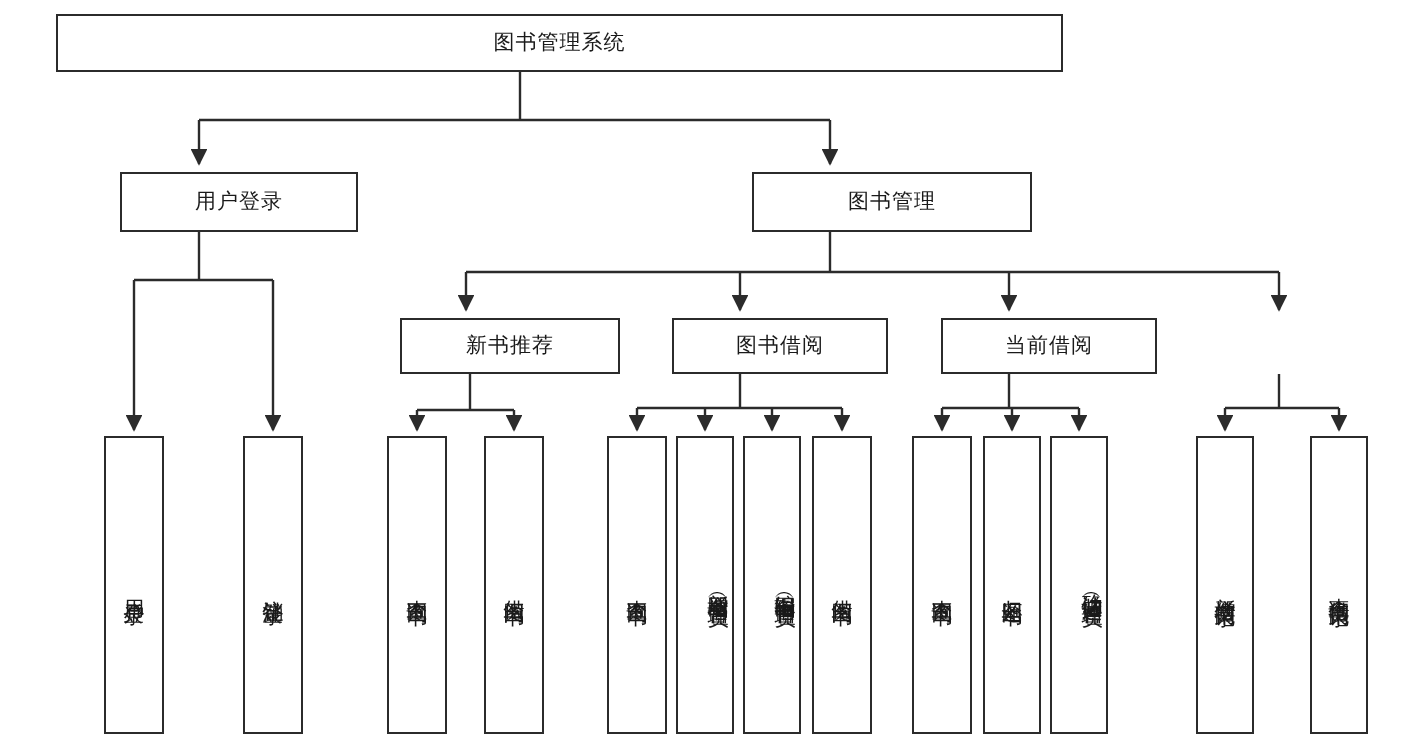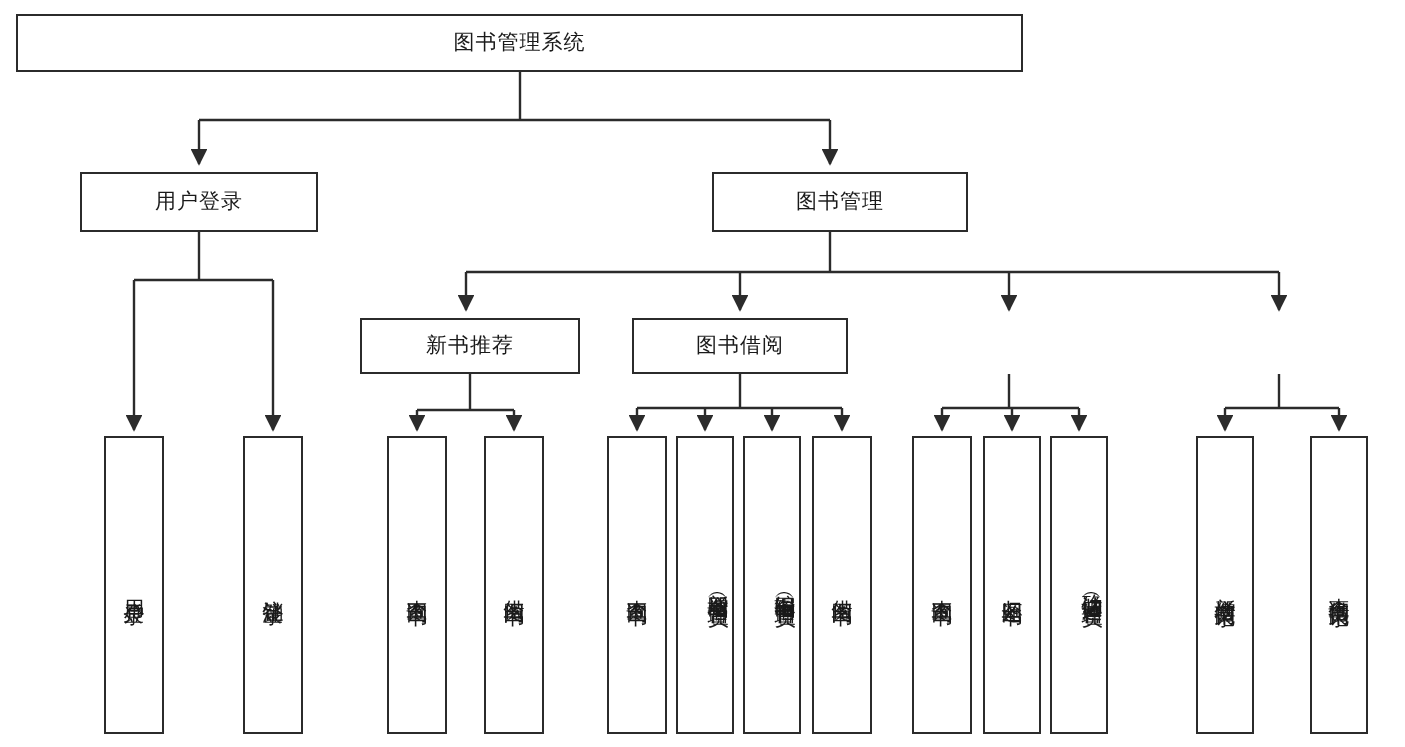--- a/index.html
+++ b/index.html
@@ -33,20 +33,21 @@
     display: flex;
     align-items: center;
     justify-content: center;
     color: #1a1a1a;
     z-index: 2;
   }
   .node.horiz {
     font-size: 21px;
     line-height: 1.2;
     letter-spacing: 1px;
+    margin-left: 40px;
   }
   .node.vert {
     writing-mode: vertical-rl;
     text-orientation: upright;
     font-size: 21px;
     letter-spacing: 2px;
     align-items: flex-start;
     justify-content: center;
     padding-top: 4px;
   }
@@ -125,29 +126,32 @@
     </g>
   </svg>
 
   <div class="node horiz" style="left:16px; top:14px; width:1007px; height:58px;">
     <span class="node-label">图书管理系统</span>
   </div>
 
   <div class="node horiz" style="left:80px; top:172px; width:238px; height:60px;">
     <span class="node-label">用户登录</span>
   </div>
-  <div class="node horiz" style="left:712px; top:172px; width:256px; height:60px;">
+  <div class="node horiz" style="left:712px; top:172px; width:280px; height:60px;">
     <span class="node-label">图书管理</span>
   </div>
 
   <div class="node horiz" style="left:360px; top:318px; width:220px; height:56px;">
     <span class="node-label">新书推荐</span>
   </div>
   <div class="node horiz" style="left:632px; top:318px; width:216px; height:56px;">
     <span class="node-label">图书借阅</span>
+  </div>
+  <div class="node horiz" style="left:901px; top:318px; width:216px; height:56px;">
+    <span class="node-label">当前借阅</span>
   </div>
 
   <div class="node vert" style="left:104px; top:436px; width:60px; height:298px; align-items:center;">
     <span class="node-label">用户登录</span>
   </div>
   <div class="node vert" style="left:243px; top:436px; width:60px; height:298px; align-items:center;">
     <span class="node-label">注销登录</span>
   </div>
 
   <div class="node vert" style="left:387px; top:436px; width:60px; height:298px; align-items:center;">

